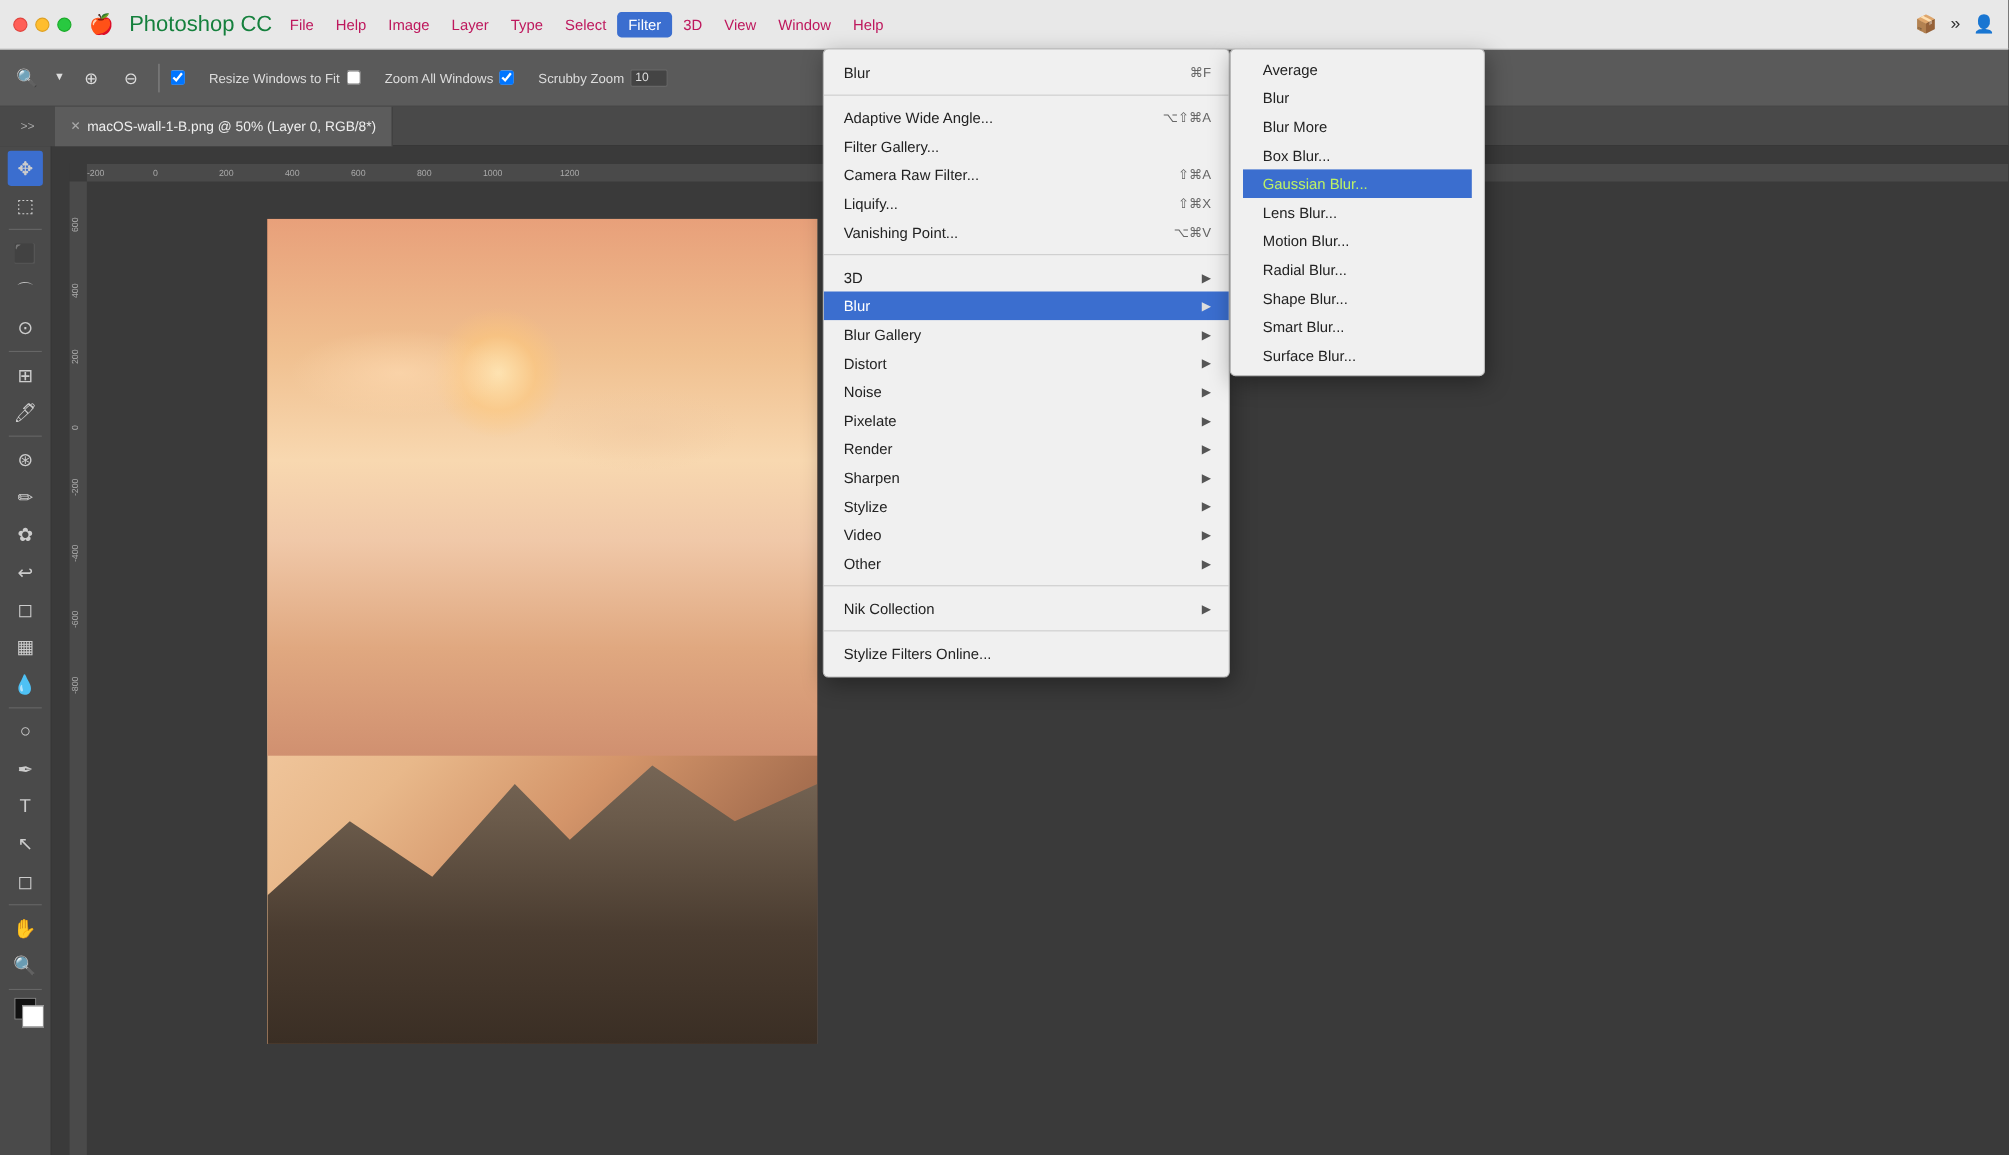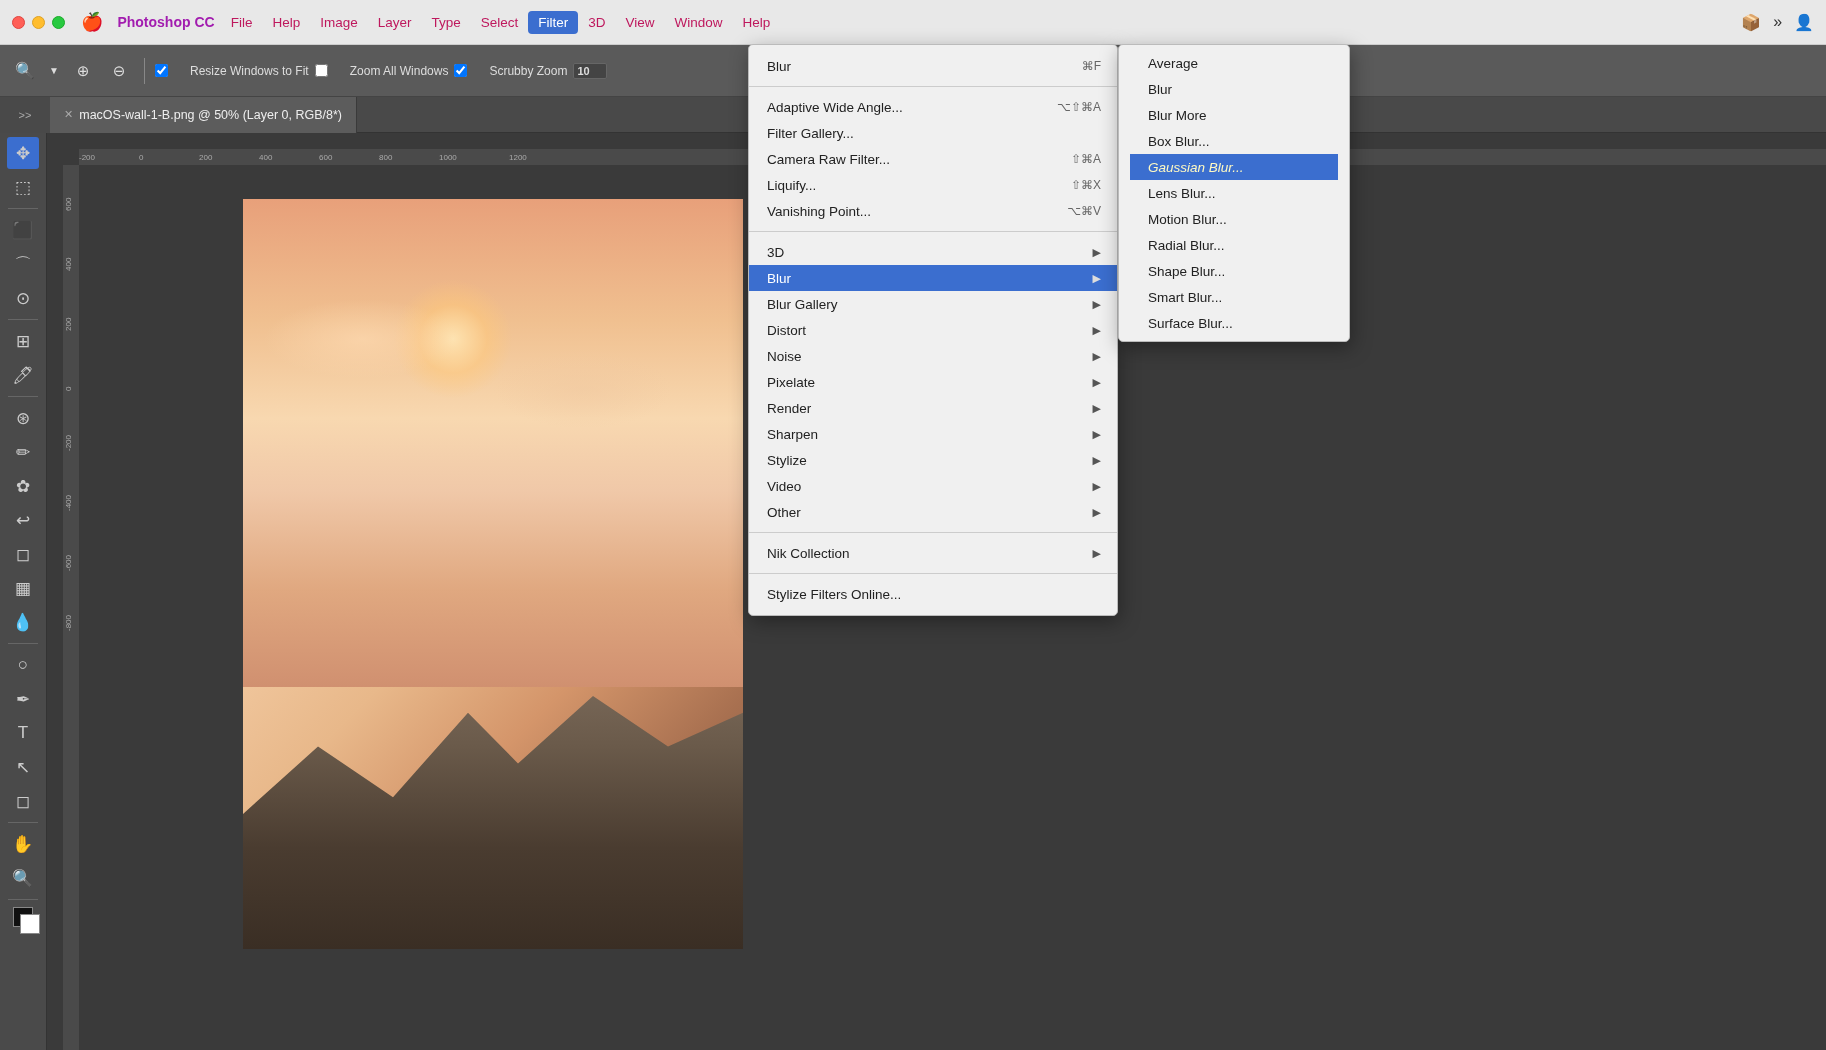--- a/index.html
+++ b/index.html
@@ -37,23 +37,23 @@
     .tl-red { background: #ff5f57; border: 1px solid #e0443e; }
     .tl-yellow { background: #ffbd2e; border: 1px solid #dea123; }
     .tl-green { background: #28c940; border: 1px solid #1aab29; }
 
     .apple-logo {
       font-size: 18px;
       margin-right: 14px;
       color: #333;
     }
     .app-name {
-      font-weight: 700;
-      font-size: 14px;
-      color: #a21caf;
+      font-weight: 400;
+      font-size: 20px;
+      color: #15803d;
       margin-right: 6px;
     }
     .menu-item {
       font-size: 13.5px;
       color: #be185d;
       padding: 4px 10px;
       cursor: pointer;
       border-radius: 4px;
       white-space: nowrap;
     }
@@ -107,21 +107,20 @@
       width: 13px; height: 13px;
     }
     .zoom-input {
       width: 34px;
       background: #444;
       border: 1px solid #666;
       color: #ddd;
       font-size: 11px;
       padding: 1px 3px;
       border-radius: 2px;
-      font-weight: bold;
     }
 
     
     .tab-bar {
       width: 100%;
       height: 36px;
       background: #494949;
       display: flex;
       align-items: center;
       padding: 0 0 0 50px;
@@ -276,22 +275,21 @@
       width: 232px;
       background: #f0f0f0;
       border: 1px solid #bbb;
       border-radius: 5px;
       box-shadow: 2px 6px 20px rgba(0,0,0,0.35);
       padding: 5px 11px;
       pointer-events: auto;
     }
     .blur-submenu .dropdown-item.highlighted {
       background: #3b6ecf;
-      color: #fef9c3;
-      font-style: italic;
+      color: #bef264;
     }
 
     .kbd {
       font-family: -apple-system, sans-serif;
       font-size: 12px;
     }
   </style>
 </head>
 <body>
 

